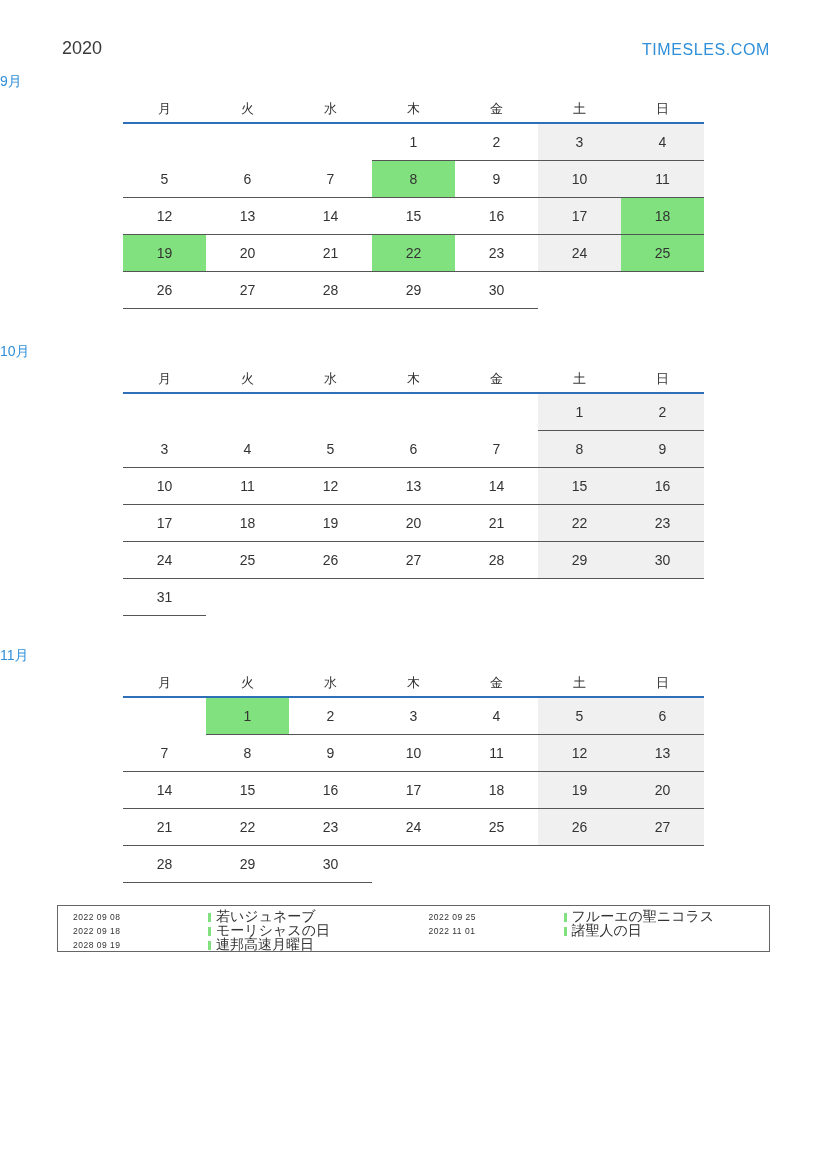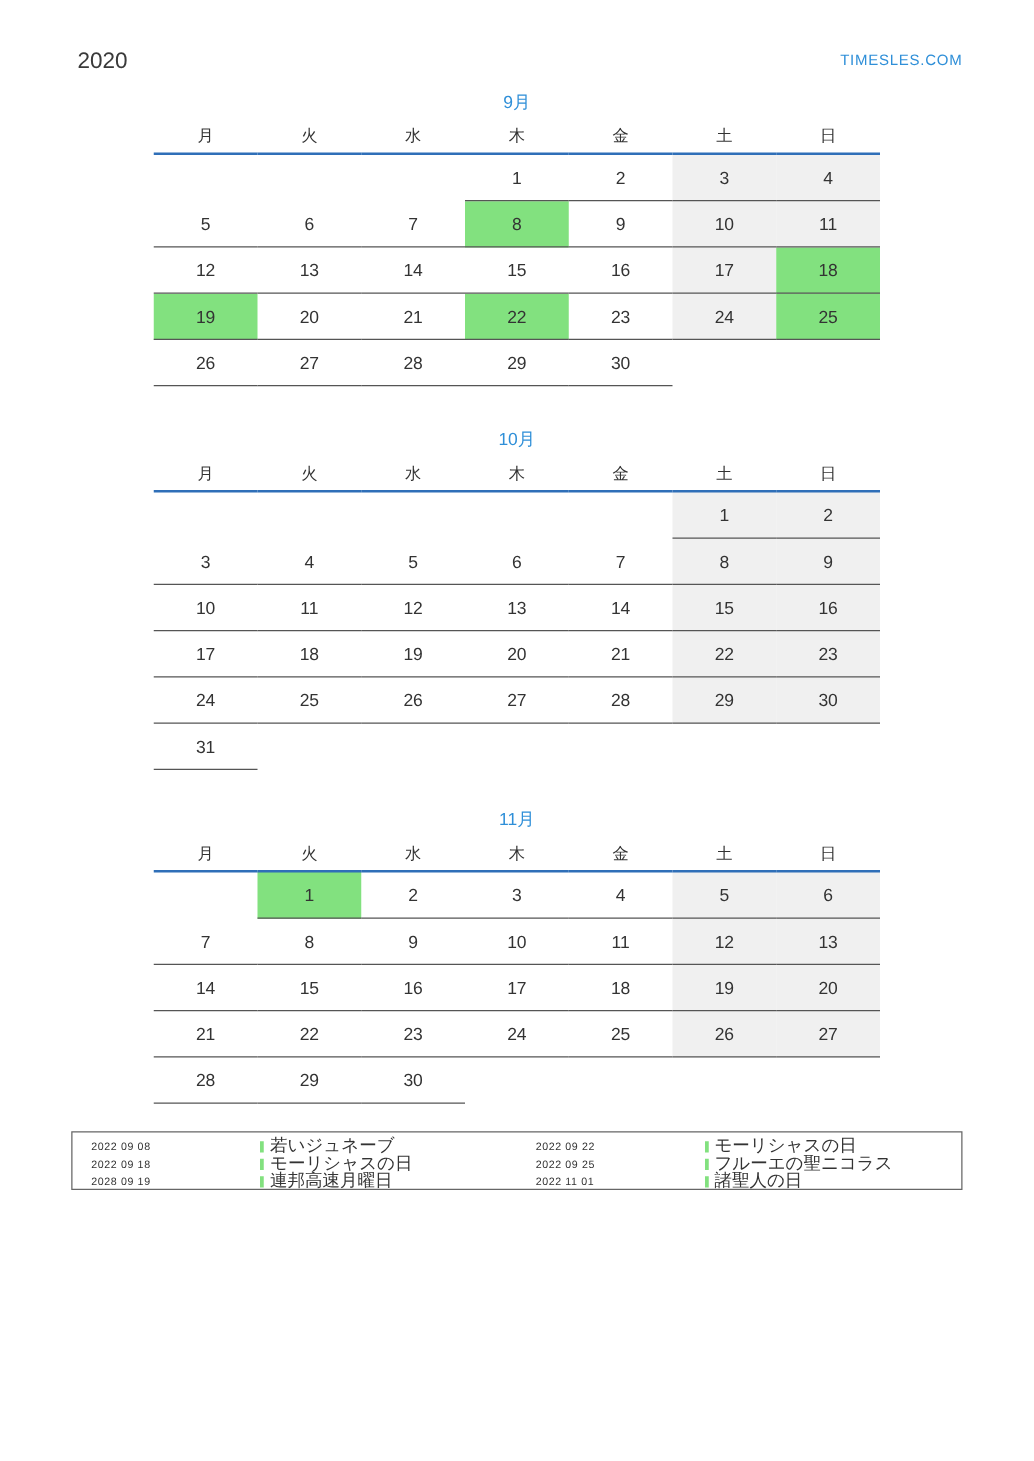--- a/index.html
+++ b/index.html
@@ -42,34 +42,34 @@
     left: 88px;
     top: 19px;
     font-size: 18px;
     color: #3a3a3a;
     white-space: nowrap;
   }
   .brand {
     position: absolute;
     right: 57px;
     top: 23px;
-    font-size: 12px;
+    font-size: 16px;
     color: #2f8fd8;
     letter-spacing: 0.6px;
     white-space: nowrap;
   }
 
   
   .month {
     position: absolute;
     left: 0;
     width: 827px;
   }
   .month-title {
-    text-align: center;
+    text-align: left;
     font-size: 14px;
     color: #2f8fd8;
     margin: 0 0 6px 0;
     height: 18px;
     line-height: 18px;
   }
   table.cal {
     border-collapse: collapse;
     margin: 0 auto;
     table-layout: fixed;
@@ -405,25 +405,20 @@
           <span class="legend-name">モーリシャスの日</span>
         </div>
         <div class="legend-row">
           <span class="legend-date">2028 09 19</span>
           <span class="legend-swatch"></span>
           <span class="legend-name">連邦高速月曜日</span>
         </div>
       </div>
       <div class="legend-col">
         <div class="legend-row">
-          <span class="legend-date">2022 09 22</span>
-          <span class="legend-swatch"></span>
-          <span class="legend-name">モーリシャスの日</span>
-        </div>
-        <div class="legend-row">
           <span class="legend-date">2022 09 25</span>
           <span class="legend-swatch"></span>
           <span class="legend-name">フルーエの聖ニコラス</span>
         </div>
         <div class="legend-row">
           <span class="legend-date">2022 11 01</span>
           <span class="legend-swatch"></span>
           <span class="legend-name">諸聖人の日</span>
         </div>
       </div>

